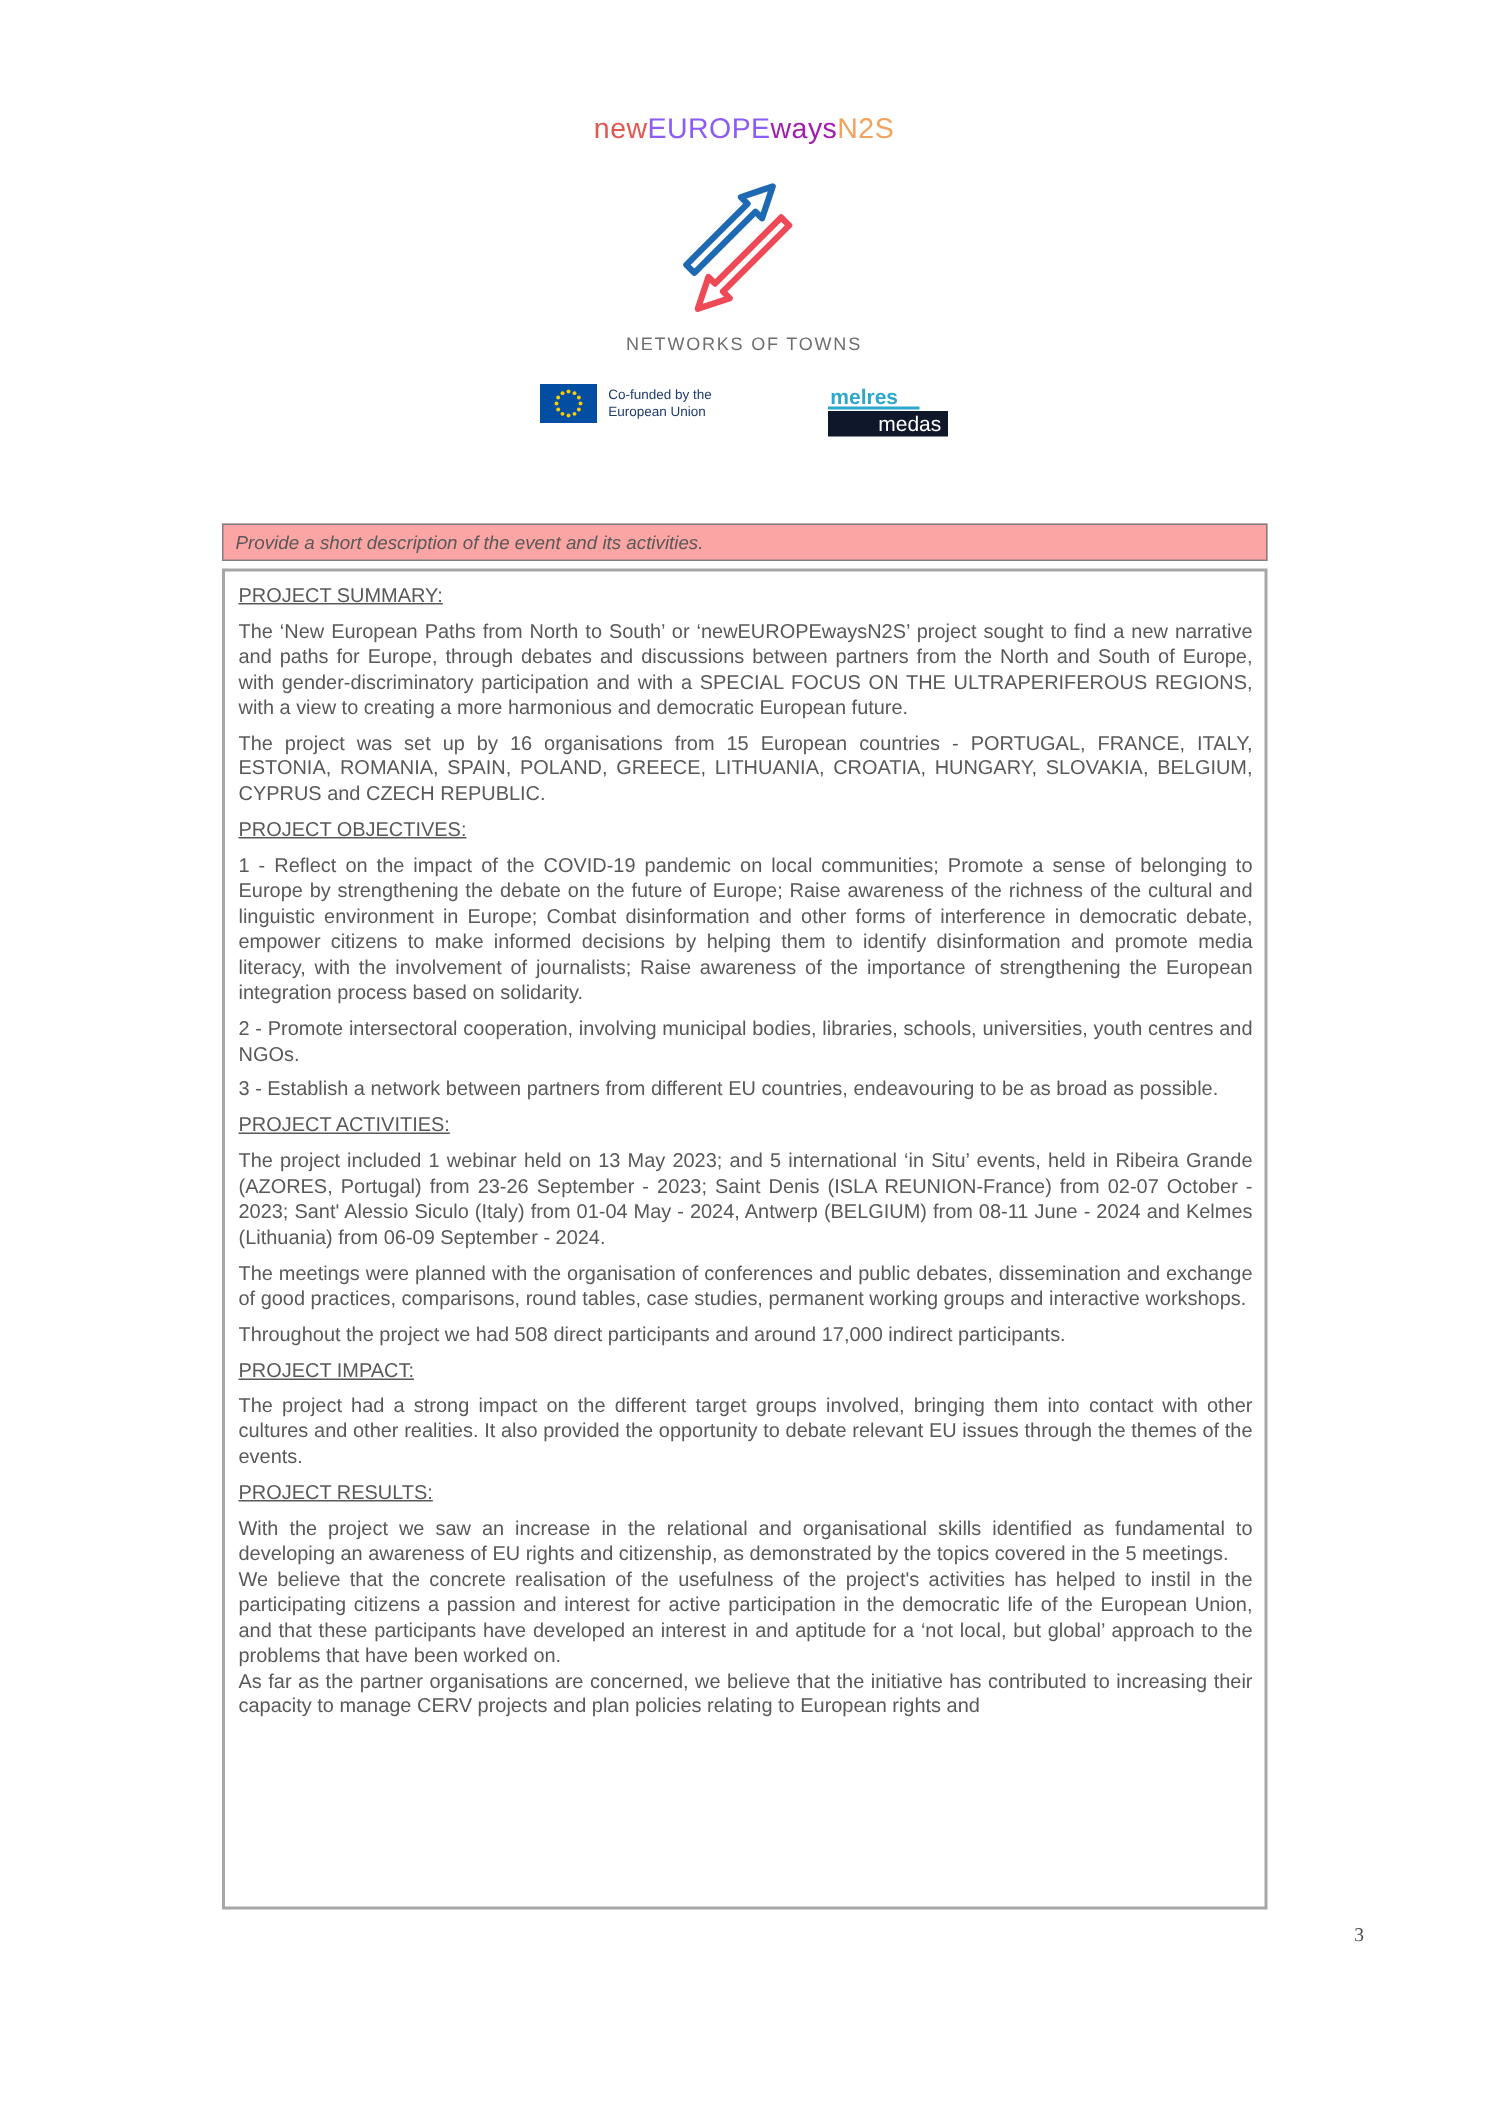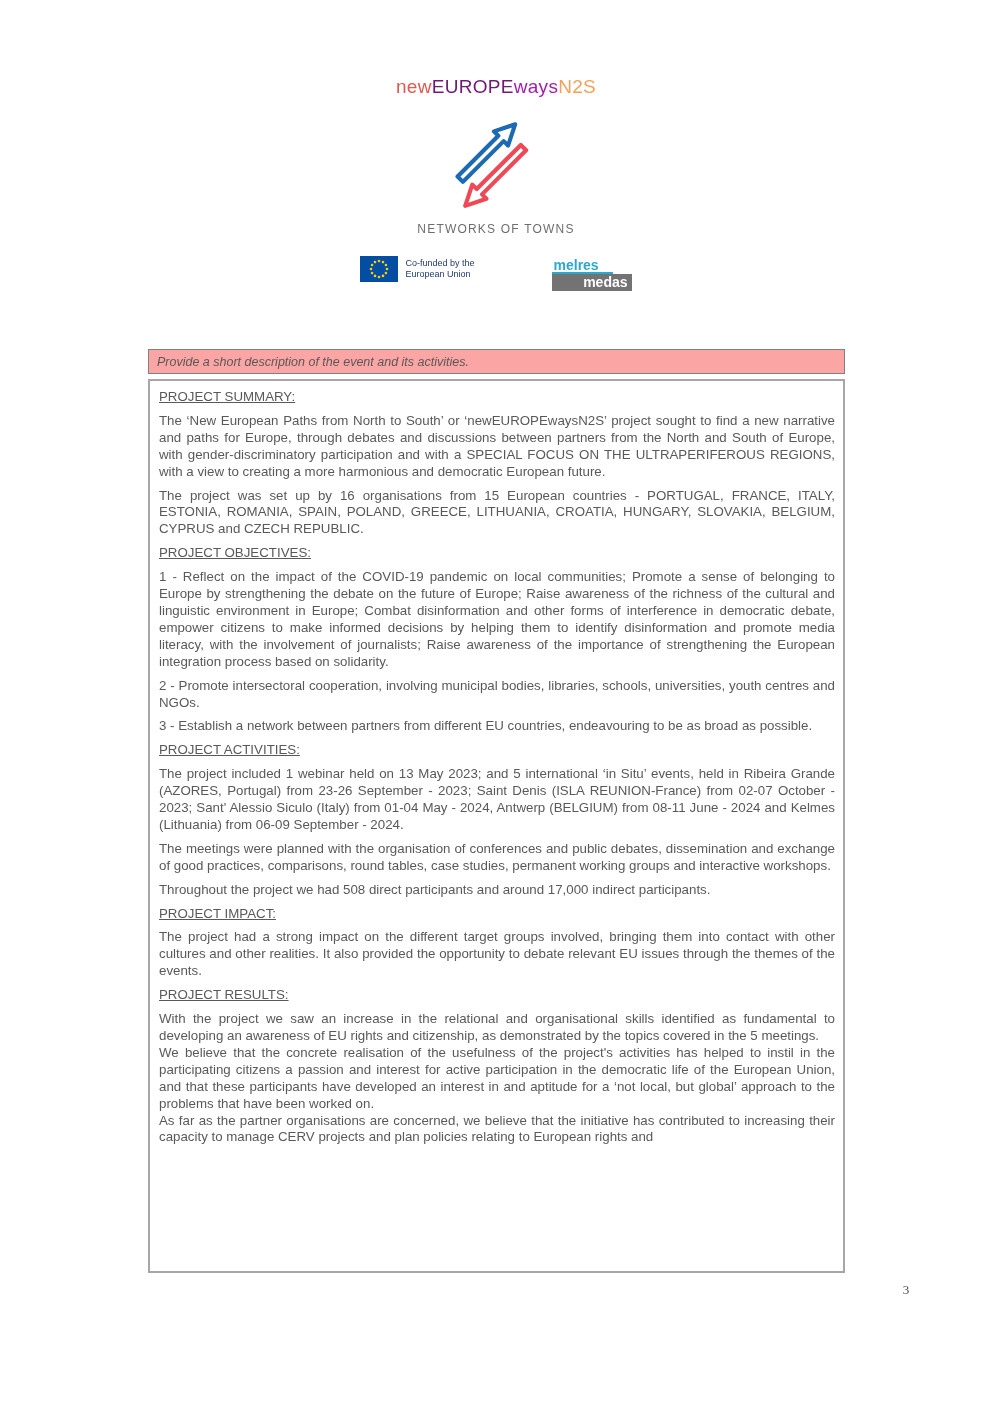--- a/index.html
+++ b/index.html
@@ -3,39 +3,39 @@
 <meta charset="utf-8">
 <style>
   html,body{margin:0;padding:0;background:#ffffff;}
   .page{position:relative;width:992px;height:1403px;background:#ffffff;overflow:hidden;
         font-family:"Liberation Sans","DejaVu Sans",sans-serif;}
 
   
   .logo-text{position:absolute;top:76px;left:0;width:100%;text-align:center;
              font-size:19px;font-weight:400;letter-spacing:0.3px;}
   .logo-text .seg-new{color:#e2574f;}
-  .logo-text .seg-europe{color:#701a75;}
+  .logo-text .seg-europe{color:#8b5cf6;}
   .logo-text .seg-ways{color:#a21caf;}
   .logo-text .seg-n2s{color:#f2a25c;}
 
   .arrows-wrap{position:absolute;top:116px;left:50%;transform:translateX(-50%);width:124px;height:104px;}
 
   .networks-label{position:absolute;top:222px;left:0;width:100%;text-align:center;
                   color:#6d6e71;font-size:12px;letter-spacing:1.2px;}
 
   .funding-row{position:absolute;top:256px;left:0;width:100%;display:flex;
                justify-content:center;align-items:flex-start;gap:30px;}
   .eu-block{display:flex;align-items:center;gap:7px;}
   .eu-flag{width:38px;height:26px;display:block;}
   .eu-text{font-size:9px;line-height:11px;color:#1e3b6e;}
 
   .melres-logo{width:80px;margin-left:47px;}
   .melres-top{color:#2ba8cc;font-weight:bold;font-size:14px;line-height:14px;
               padding-left:2px;border-bottom:2px solid #2ba8cc;display:inline-block;padding-right:14px;}
-  .melres-bottom{background:#737373;color:#ffffff;font-weight:bold;font-size:14px;
+  .melres-bottom{background:#0f172a;color:#ffffff;font-weight:normal;font-size:14px;
                  line-height:16px;text-align:right;padding:0 4px 1px 0;}
 
   
   .prompt-bar{position:absolute;left:148px;top:349px;width:697px;height:25px;
               box-sizing:border-box;background:#fca5a5;border:1px solid #808080;
               display:flex;align-items:center;padding-left:8px;
               font-size:12.5px;font-style:italic;color:#595959;}
 
   .form-box{position:absolute;left:148px;top:379px;width:697px;height:894px;
             box-sizing:border-box;background:#ffffff;border:2px solid #a6a6a6;

